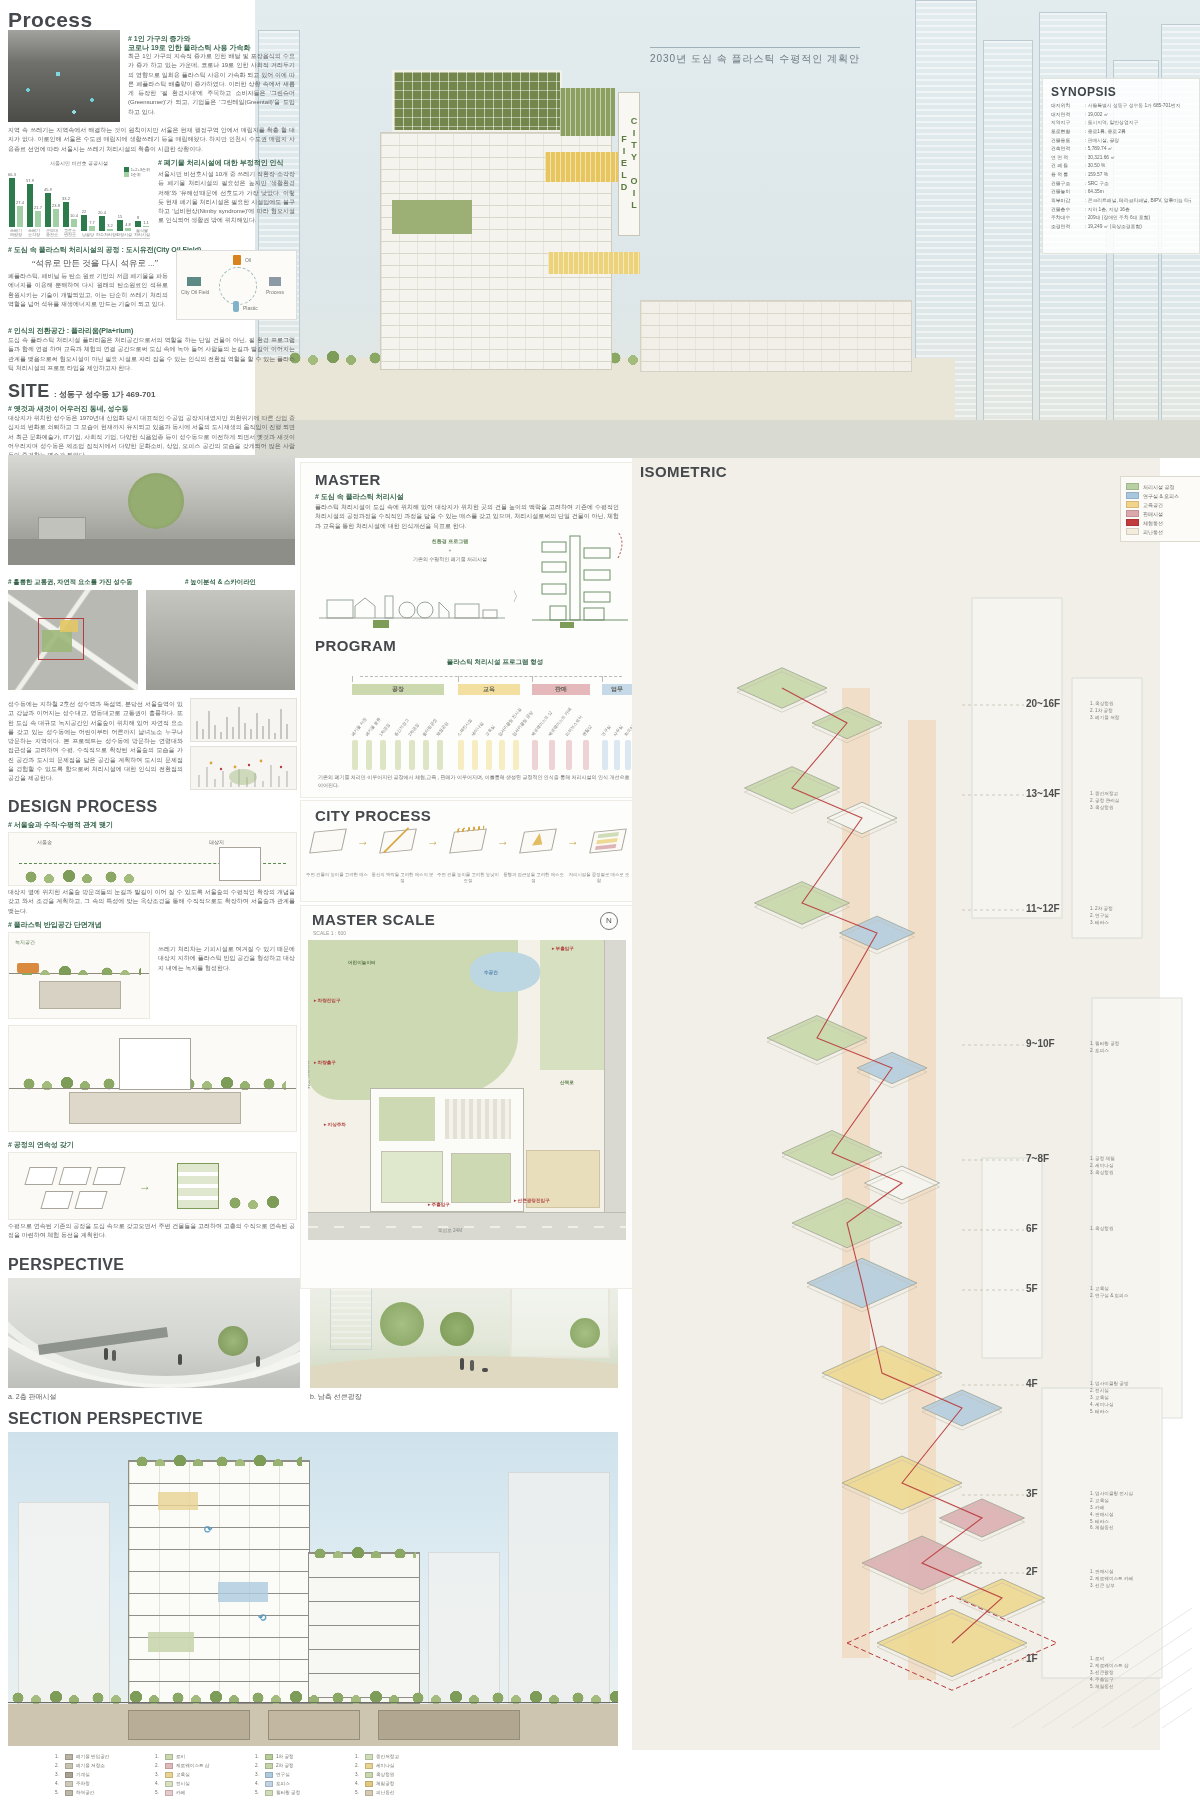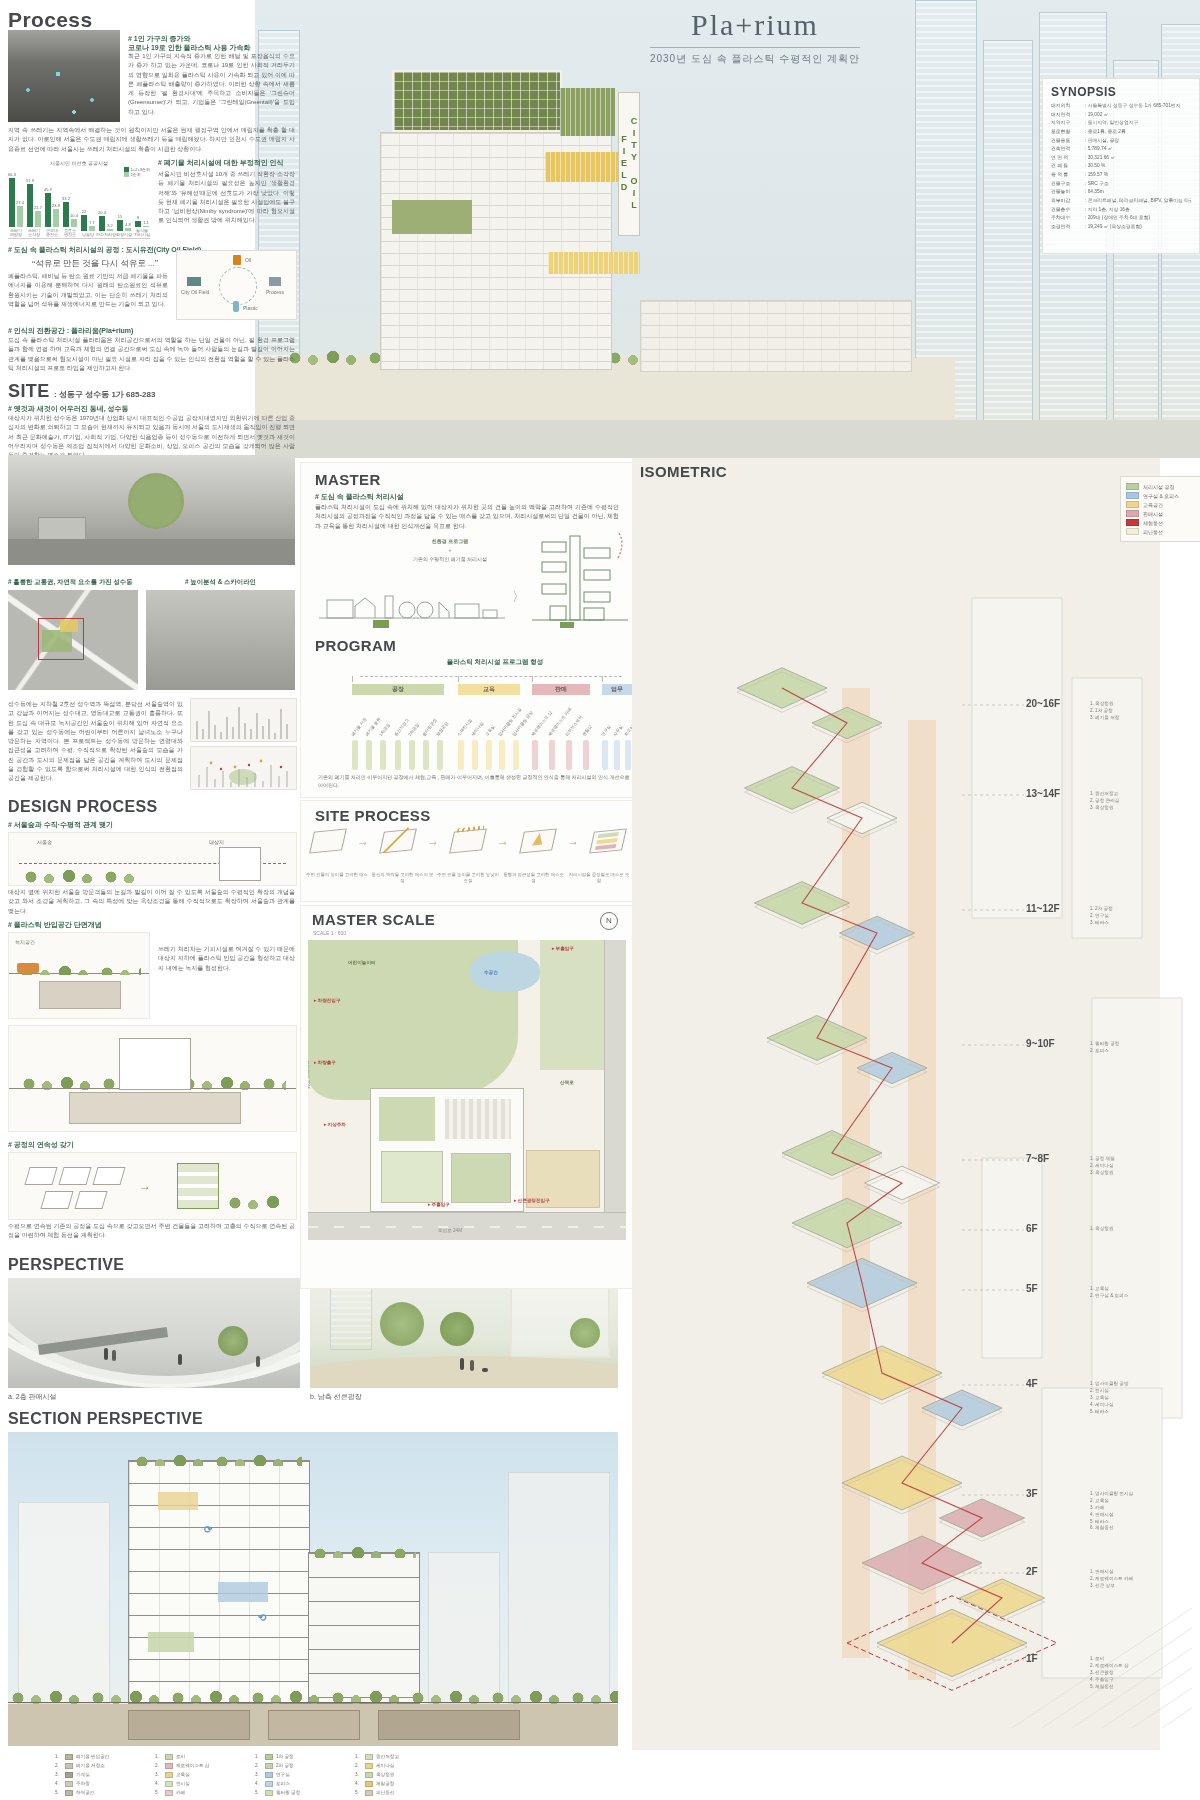--- a/index.html
+++ b/index.html
@@ -67,21 +67,20 @@
 
   <div id="hero-band" class="abs">
 
     <div class="abs tower win" style="left:660px;top:0;width:60px;height:430px;"></div>
     <div class="abs tower win" style="left:728px;top:40px;width:48px;height:390px;"></div>
     <div class="abs tower win" style="left:784px;top:12px;width:66px;height:418px;"></div>
     <div class="abs tower win" style="left:858px;top:60px;width:44px;height:370px;"></div>
     <div class="abs tower win" style="left:906px;top:24px;width:70px;height:406px;"></div>
     <div class="abs tower win" style="left:3px;top:30px;width:40px;height:400px;"></div>
 
-    <div class="abs" style="left:340px;top:8px;width:320px;text-align:center;font-family:'Liberation Serif',serif;font-size:30px;color:#56626b;letter-spacing:2px;">Pla+rium</div>
     <div class="abs" style="left:395px;top:47px;width:210px;border-top:1px solid #9fb0b8;"></div>
     <div class="abs" style="left:340px;top:52px;width:320px;text-align:center;font-size:10px;color:#6b7880;letter-spacing:1px;">2030년 도심 속 플라스틱 수평적인 계획안</div>
 
     <div class="abs" style="left:0;top:358px;width:700px;height:64px;background:#e9e6d8;"></div>
     <div class="abs bush" style="left:30px;top:344px;width:620px;height:28px;"></div>
     <div class="abs" style="left:0;top:420px;width:945px;height:38px;background:#d9dad2;"></div>
 
     <div class="abs floorlines" style="left:125px;top:132px;width:230px;height:236px;background-color:#f4f3ed;border:1px solid #cfccc0;"></div>
     <div class="abs grid-green" style="left:137px;top:70px;width:170px;height:62px;"></div>
     <div class="abs slat-v" style="left:305px;top:88px;width:55px;height:48px;background-color:#8ba061;"></div>
@@ -257,21 +256,21 @@
     <div class="abs micro" style="left:66px;top:54px;">Plastic</div>
     <div class="abs" style="left:10px;top:26px;width:14px;height:9px;background:#5e8a86;"></div>
     <div class="abs micro" style="left:4px;top:38px;width:40px;">City Oil Field</div>
   </div>
 
   <div class="abs hgreen" style="left:8px;top:326px;width:287px;"># 인식의 전환공간 : 플라리움(Pla+rium)</div>
   <div class="abs btxt" style="left:8px;top:336px;width:287px;">도심 속 플라스틱 처리시설 플라리움은 처리공간으로서의 역할을 하는 단일 건물이 아닌, 필 환경 프로그램들과 함께 연결 하여 교육과 체험의 연결 공간으로써 도심 속에 녹아 들어 사람들의 눈길과 발길이 이어지는 관계를 맺음으로써 혐오시설이 아닌 필요 시설로 자리 잡을 수 있는 인식의 전환점 역할을 할 수 있는 플라스틱 처리시설의 프로토 타입을 제안하고자 한다.</div>
 
   <div class="abs" style="left:8px;top:382px;">
     <span class="hbig" style="font-size:18px;">SITE</span>
-    <span style="font-size:8px;color:#555;font-weight:700;">: 성동구 성수동 1가 685-283</span>
+    <span style="font-size:8px;color:#555;font-weight:700;">: 성동구 성수동 1가 469-701</span>
   </div>
   <div class="abs hgreen" style="left:8px;top:404px;width:287px;"># 옛것과 새것이 어우러진 동네, 성수동</div>
   <div class="abs btxt" style="left:8px;top:414px;width:287px;">대상지가 위치한 성수동은 1970년대 산업화 당시 대표적인 수공업 공장지대였지만 외환위기에 따른 산업 중심지의 변화로 쇠퇴하고 그 모습이 현재까지 유지되고 있음과 동시에 서울의 도시재생의 움직임이 진행 되면서 최근 문화예술가, IT기업, 사회적 기업, 다양한 식음업종 등이 성수동으로 이전하게 되면서 옛것과 새것이 어우러지며 성수동은 제조업 집적지에서 다양한 문화소비, 상업, 오피스 공간의 모습을 갖게되어 많은 사람들이 즐겨찾는 명소가 되었다.</div>
   <div class="abs grayimg" style="left:8px;top:455px;width:287px;height:110px;">
     <div class="abs tree" style="left:120px;top:18px;width:56px;height:56px;background:radial-gradient(circle,#96ad72 0 60%,#7c9459 100%);"></div>
     <div class="abs" style="left:30px;top:62px;width:46px;height:22px;background:#c2c2bd;border:1px solid #9a9a95;"></div>
     <div class="abs" style="left:0;top:84px;width:287px;height:26px;background:#8e8e89;"></div>
   </div>
   <div class="abs hgreen" style="left:8px;top:578px;width:170px;font-size:6.4px;"># 훌륭한 교통권, 자연적 요소를 가진 성수동</div>
   <div class="abs hgreen" style="left:185px;top:578px;width:110px;font-size:6.4px;"># 높이분석 &amp; 스카이라인</div>
@@ -661,21 +660,21 @@
         <div class="pitem-bar" style="background: rgb(219, 231, 241);"></div>
       </div>
       <div class="abs" style="left: 625px; top: 700px; width: 8px; height: 70px;">
         <div class="pitem-label">회의실</div>
         <div class="pitem-bar" style="background: rgb(219, 231, 241);"></div>
       </div>
     </div>
   <div class="abs micro" style="left:318px;top:774px;width:312px;color:#666;">기존의 폐기물 처리만 이루어지던 공장에서 체험,교육 , 판매가 이루어지며, 이를통해 생성된 긍정적인 인식을 통해 처리시설의 인식 개선으로 이어진다.</div>
 
   <div class="abs panel" style="left:300px;top:800px;width:334px;height:100px;border:1px solid #eeece4;"></div>
-  <div class="abs hbig" style="left:315px;top:808px;font-size:15px;">SITE PROCESS</div>
+  <div class="abs hbig" style="left:315px;top:808px;font-size:15px;">CITY PROCESS</div>
   <div class="abs" style="left:312px;top:830px;width:312px;display:flex;align-items:center;justify-content:space-between;">
     <div class="ms-box"></div>
       <div class="ms-arrow">→</div>
     <div class="ms-box">
         <div class="abs" style="left:12px;top:-6px;width:2px;height:30px;background:#d9a73f;transform:rotate(40deg);"></div>
       </div>
       <div class="ms-arrow">→</div>
     <div class="ms-box">
         <div class="abs" style="left:2px;top:-4px;width:26px;height:4px;background:repeating-linear-gradient(90deg,#d9a73f 0 2px,rgba(0,0,0,0) 2px 5px);"></div>
       </div>

